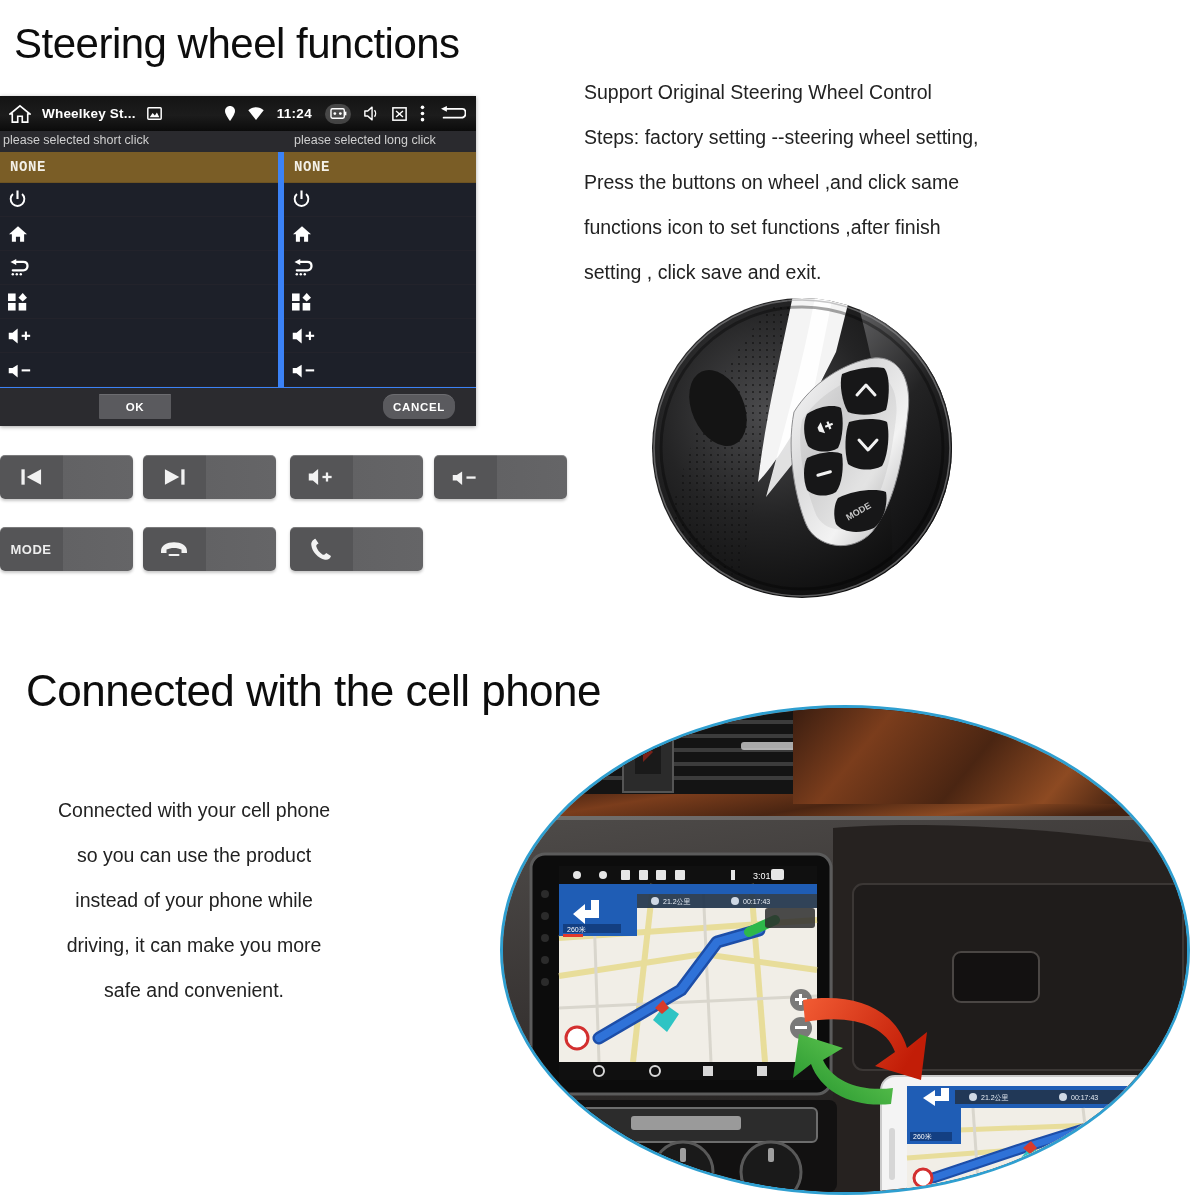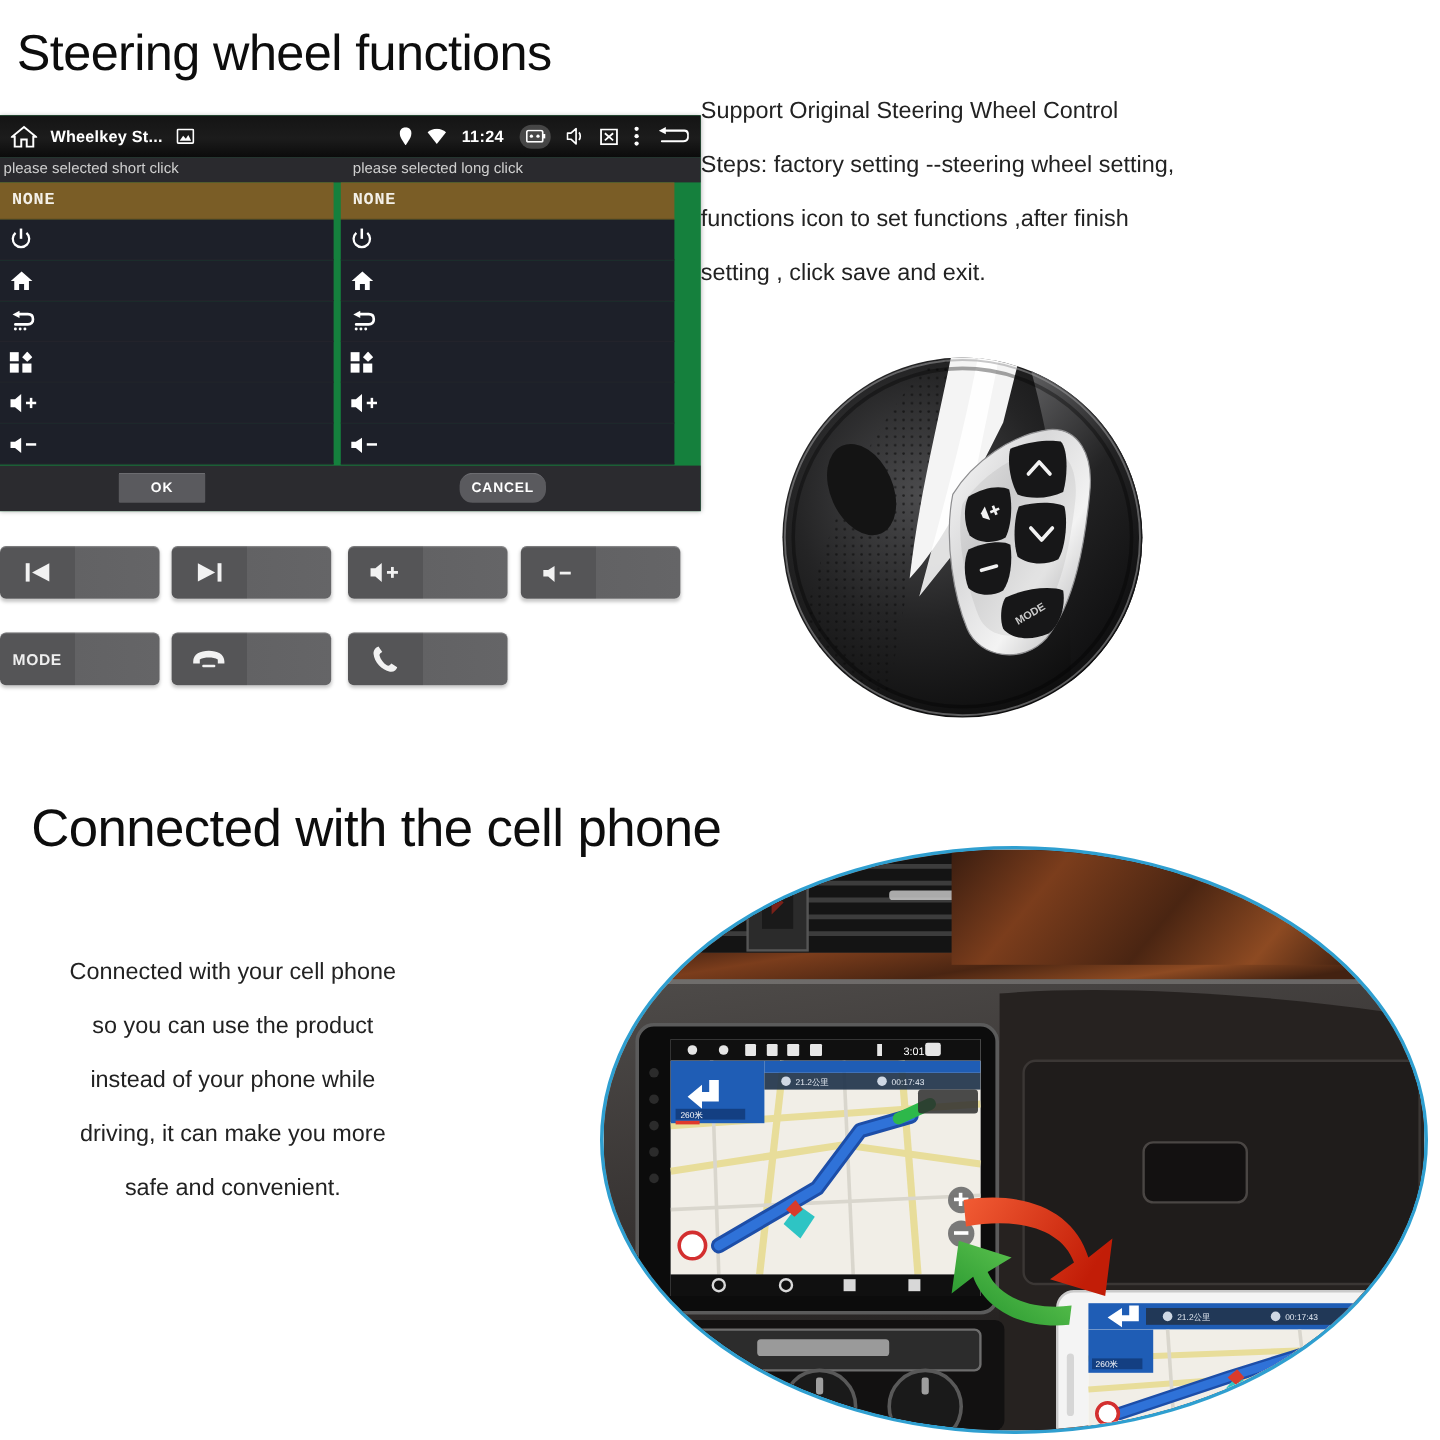--- a/index.html
+++ b/index.html
@@ -17,23 +17,22 @@
   #heading-1{left:14px;top:20px;}
   #heading-2{left:26px;top:666px;font-size:44px;}
 
   
   .para{color:#222;font-size:19.5px;line-height:45px;white-space:nowrap;}
   #desc-steering{left:584px;top:70px;}
   #desc-phone{left:58px;top:788px;font-size:19px;line-height:41px;color:#2b2b2b;text-align:center;}
 
   
   #android-panel{
-    left:0px;top:96px;width:536px;height:330px;background:#15803d;overflow:hidden;
+    left:0px;top:96px;width:476px;height:330px;background:#3b82f6;overflow:hidden;
     box-shadow:0 1px 4px rgba(0,0,0,.35);
-    padding-left:48px;
   }
   #android-statusbar{
     position:absolute;left:0;top:0;width:100%;height:35px;
     background:linear-gradient(to bottom,#141414 0%,#1c1c1c 55%,#0b0b0b 100%);
     display:flex;align-items:center;
   }
   #android-statusbar .sb-left{display:flex;align-items:center;padding-left:9px;gap:11px;}
   #android-statusbar .sb-right{
     margin-left:auto;display:flex;align-items:center;gap:13px;padding-right:10px;text-align:center;
   }
@@ -300,20 +299,21 @@
 
   <div id="dlg-buttons">
     <div class="dlg-btn" id="btn-ok">OK</div>
     <div class="dlg-btn" id="btn-cancel">CANCEL</div>
   </div>
 </div>
 
 <div class="abs" id="desc-steering">
   <div class="para">Support Original Steering Wheel Control</div>
   <div class="para">Steps: factory setting --steering wheel setting,</div>
+  <div class="para">Press the buttons on wheel ,and click same</div>
   <div class="para">functions icon to set functions ,after finish</div>
   <div class="para">setting , click save and exit.</div>
 </div>
 
 <div class="abs keybtn" style="left:0px;top:455px;">
   <div class="kb-in">
     <svg width="23" height="20" viewBox="0 0 24 20">
       <rect x="1.5" y="2" width="3.4" height="16" fill="#f2f2f2"></rect>
       <path d="M22 2 L22 18 L7 10 Z" fill="#f2f2f2"></path>
     </svg>

